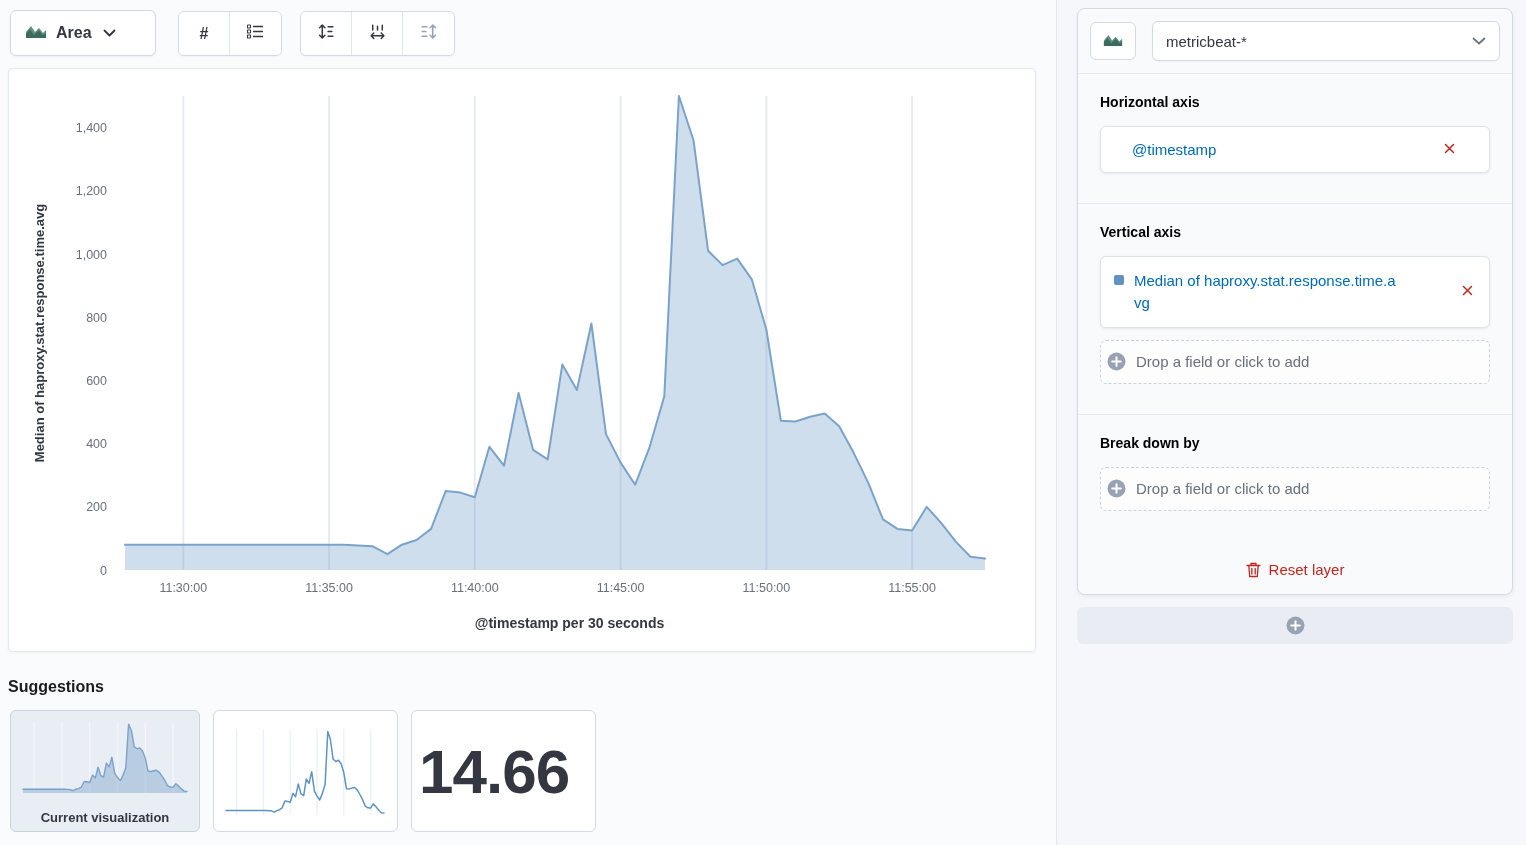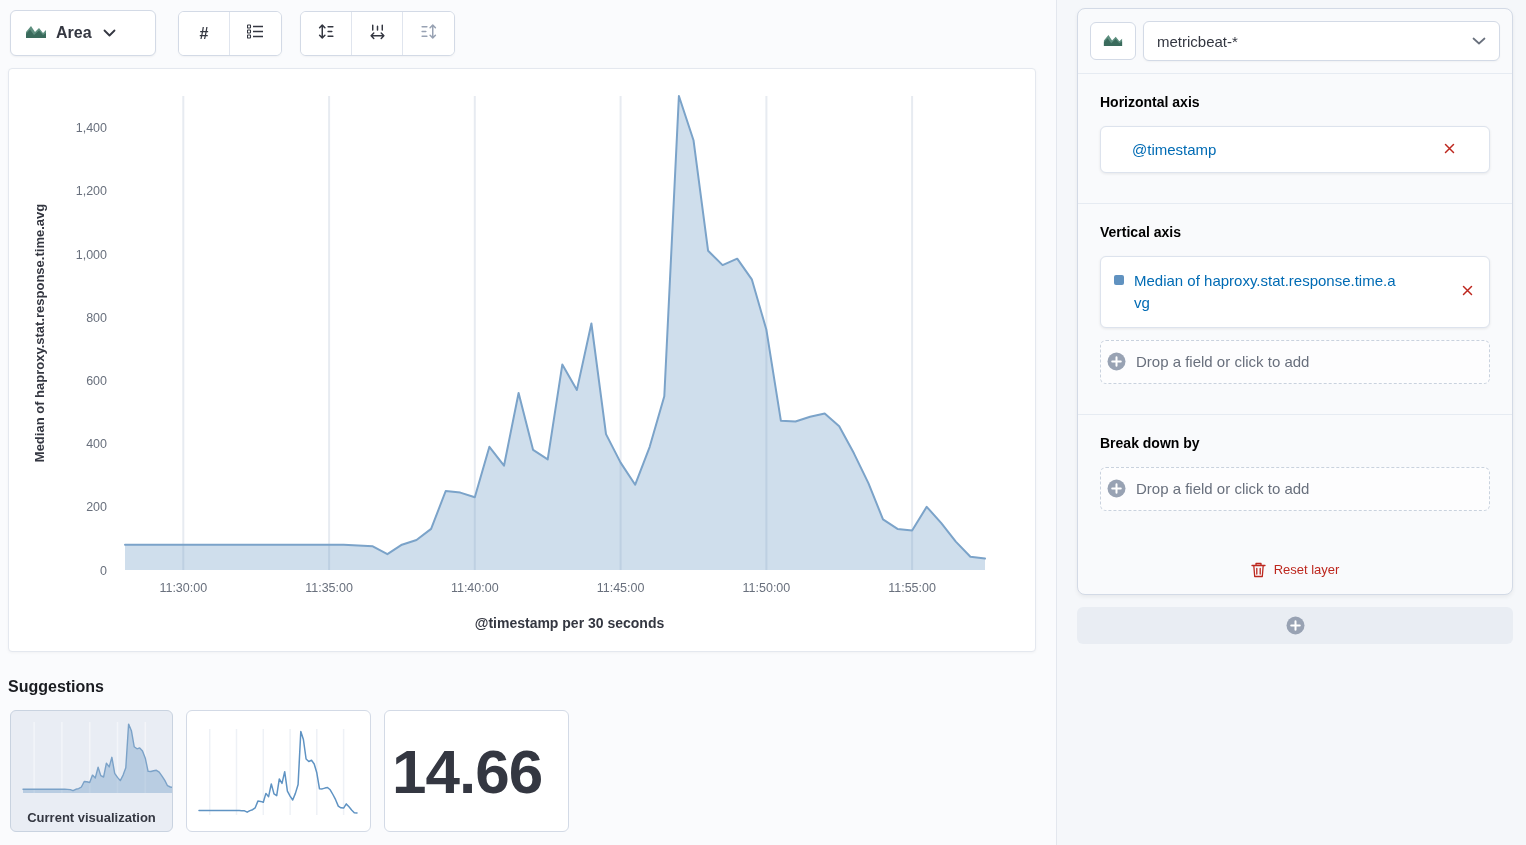--- a/index.html
+++ b/index.html
@@ -29,37 +29,37 @@
   .y-axis-label { position:absolute; left:30px; top:264px; transform:translate(-50%,-50%) rotate(-90deg);
     white-space:nowrap; font-size:13px; font-weight:700; color:#343741; }
   .x-axis-title { position:absolute; left:107px; top:546px; width:907px; text-align:center;
     font-size:14px; font-weight:700; color:#343741; }
   #main-chart { position:absolute; left:0; top:0; }
 
   .suggestions-title { position:absolute; left:8px; top:678px; font-size:16px; font-weight:700; color:#1a1c21; }
   .cards { position:absolute; left:10px; top:710px; display:flex; gap:13px; }
   .sg-card { height:122px; background:#fff; border:1px solid #d3dae6; border-radius:6px;
     position:relative; overflow:hidden; cursor:pointer; }
-  .sg-card.current { width:163px; background:#e9edf4; border-color:#c9d3e0; }
+  .sg-card.current { width:190px; background:#e9edf4; border-color:#c9d3e0; }
   .sg-card.alt { width:185px; }
   .sg-card.metric { width:185px; }
   .sg-card .mini { position:absolute; left:8px; top:6px; }
   .sg-card.alt .mini { top:12px; }
   .current-label { position:absolute; left:0; right:0; bottom:6px; text-align:center;
     font-size:13px; font-weight:700; color:#343741; }
   .metric-value { position:absolute; left:7px; top:50%; transform:translateY(-50%);
     font-size:62px; font-weight:700; letter-spacing:-1px; color:#343741; white-space:nowrap; }
 
   
   .right-col { position:absolute; left:1056px; top:0; width:470px; height:845px;
     background:#f5f7fa; border-left:1px solid #e3e7ee; }
   .layer-card { position:absolute; left:20px; top:8px; width:436px; height:587px;
     background:#f9fafc; border:1px solid #d3dae6; border-radius:8px;
     box-shadow:0 2px 4px rgba(0,0,0,.06); display:flex; flex-direction:column; }
-  .layer-header { padding:12px; display:flex; align-items:center; gap:7px; }
+  .layer-header { padding:12px; display:flex; align-items:center; gap:16px; }
   .icon-btn { width:46px; height:38px; background:#fff; border:1px solid #d3dae6; border-radius:6px;
     display:flex; align-items:center; justify-content:center; cursor:pointer; }
   .index-select { flex:1; height:40px; background:#fff; border:1px solid #d3dae6; border-radius:6px;
     display:flex; align-items:center; justify-content:space-between; padding:0 13px;
     font-size:15px; color:#343741; cursor:pointer; box-shadow:0 1px 2px rgba(0,0,0,.04); }
 
   .section { padding:20px 22px 30px; border-top:1px solid #e6ebf2; }
   .section-title { font-size:14px; font-weight:700; color:#000000; margin-bottom:16px; }
   .dim-box { background:#fff; border:1px solid #dde3ed; border-radius:6px;
     box-shadow:0 1px 3px rgba(0,0,0,.08); min-height:47px; display:flex; align-items:center;
@@ -68,22 +68,22 @@
   .dim-field { color:#006BB4; font-size:15px; line-height:1.45; }
   .dim-box.tall .dim-field { max-width:262px; word-break:break-all; }
   .series-square { width:10px; height:10px; background:#6092C0; border-radius:2px; flex:0 0 auto; margin-top:5px; }
   .remove-btn { margin-left:auto; background:none; border:none; cursor:pointer; display:flex;
     align-items:center; padding:2px; }
   .dim-box.tall .remove-btn { align-self:center; }
   .drop-box { background:#fdfdfe; border:1px dashed #c9d2de; border-radius:6px; min-height:44px;
     display:flex; align-items:center; gap:10px; padding:0 6px; color:#69707D; font-size:15px;
     cursor:pointer; margin-top:12px; }
   .drop-box.solo { margin-top:0; }
-  .reset-row { margin-top:auto; padding:16px; display:flex; align-items:flex-start; justify-content:center;
-    gap:8px; color:#BD271E; font-size:13px; cursor:pointer; background:none; border:none; }
+  .reset-row { margin-top:auto; padding:16px; display:flex; align-items:flex-end; justify-content:center;
+    gap:8px; color:#BD271E; font-size:15px; cursor:pointer; background:none; border:none; }
   .add-layer-btn { position:absolute; left:20px; top:607px; width:436px; height:37px;
     background:#e9edf3; border:none; border-radius:6px; display:flex; align-items:center;
     justify-content:center; cursor:pointer; }
 </style>
 </head>
 <body>
 
 <div class="main-col">
 
   <button class="chart-type-btn">

